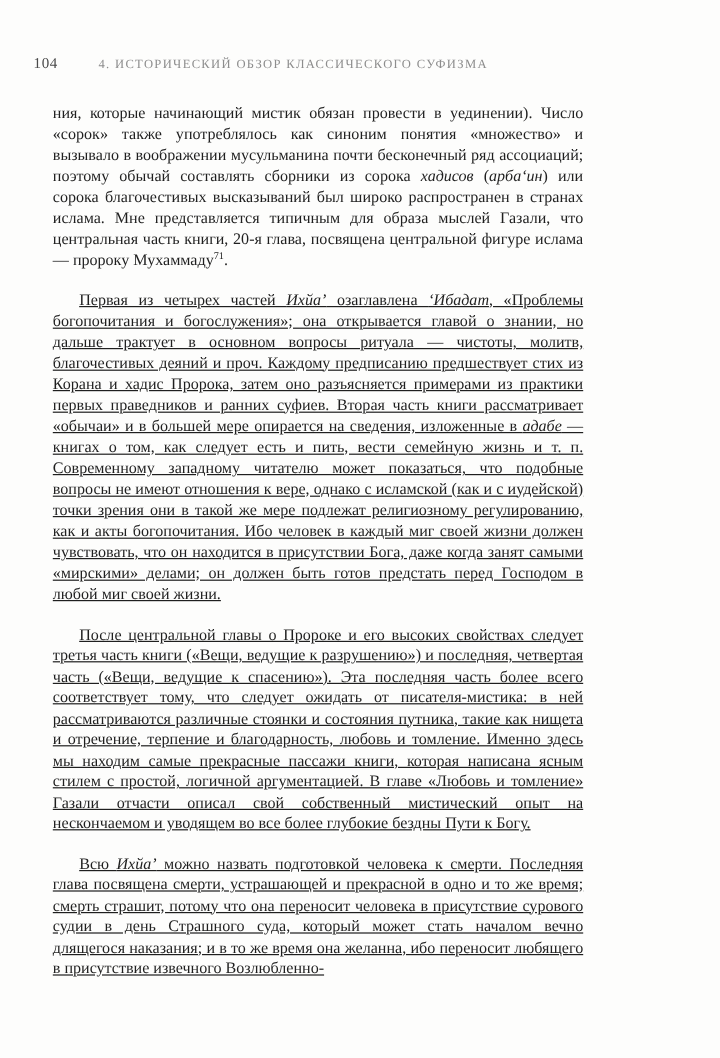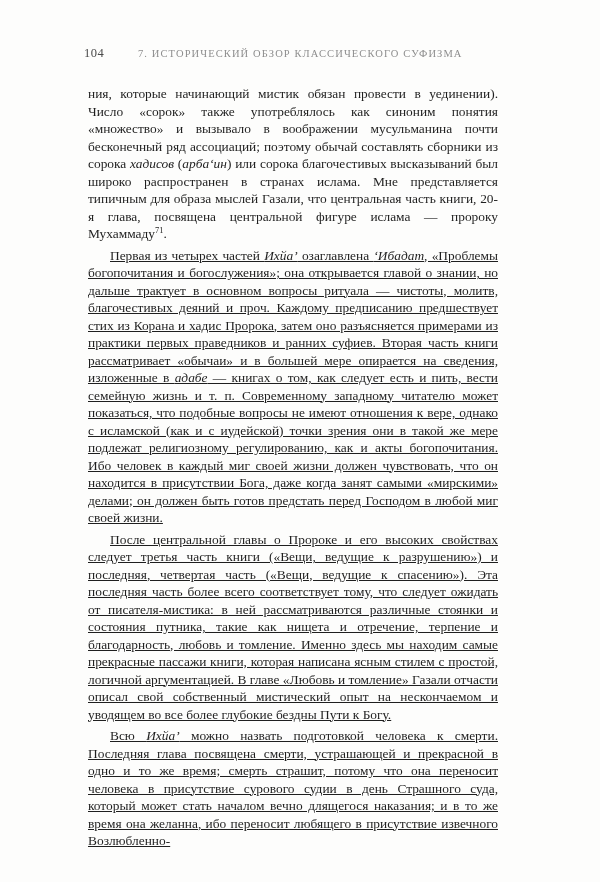--- a/index.html
+++ b/index.html
@@ -10,21 +10,21 @@
   }
   html,body{margin:0;padding:0;}
   body{
     width:600px;height:882px;
     background:var(--bg);
     font-family:"Liberation Serif","DejaVu Serif",serif;
   }
   .page{
     box-sizing:border-box;
     width:564px;height:882px;
-    padding:46px 62px 20px 84px;
+    padding:46px 62px 20px 28px;
     overflow:hidden;
     background:var(--bg);
   }
   .running-header{
     display:flex;
     align-items:baseline;
     margin-bottom:24px;
   }
   .page-number{
     font-size:12.5px;
@@ -41,21 +41,21 @@
   }
   .body-text{
     font-size:13.4px;
     line-height:17.5px;
     color:var(--text);
     text-align:justify;
     hyphens:auto;
     -webkit-hyphens:auto;
   }
   .body-text p{
-    margin:4px;
+    margin:16px;
     text-indent:0;
   }
   .body-text p.indent{
     text-indent:22px;
     text-decoration:underline;
   }
   .body-text i{
     font-style:italic;
   }
   .body-text sup{
@@ -63,21 +63,21 @@
     line-height:0;
     vertical-align:super;
   }
 </style>
 </head>
 <body>
 
 <div class="page">
   <header class="running-header">
     <span class="page-number">104</span>
-    <span class="running-head">7. ИСТОРИЧЕСКИЙ ОБЗОР КЛАССИЧЕСКОГО СУФИЗМА</span>
+    <span class="running-head">4. ИСТОРИЧЕСКИЙ ОБЗОР КЛАССИЧЕСКОГО СУФИЗМА</span>
   </header>
   <main class="body-text">
       <p class="no-indent"><span>ния, которые начинающий мистик обязан провести в уединении). Число «сорок» также употреблялось как синоним понятия «множество» и вызывало в воображении мусульманина почти бесконечный ряд ассоциаций; поэтому обычай составлять сборники из сорока </span><i>хадисов</i><span> (</span><i>арба‘ин</i><span>) или сорока благочестивых высказываний был широко распространен в странах ислама. Мне представляется типичным для образа мыслей Газали, что центральная часть книги, 20-я глава, посвящена центральной фигуре ислама — пророку Мухаммаду</span><sup>71</sup><span>.</span></p>
       <p class="indent"><span>Первая из четырех частей </span><i>Ихйа’</i><span> озаглавлена </span><i>‘Ибадат</i><span>, «Проблемы богопочитания и богослужения»; она открывается главой о знании, но дальше трактует в основном вопросы ритуала — чистоты, молитв, благочестивых деяний и проч. Каждому предписанию предшествует стих из Корана и хадис Пророка, затем оно разъясняется примерами из практики первых праведников и ранних суфиев. Вторая часть книги рассматривает «обычаи» и в большей мере опирается на сведения, изложенные в </span><i>адабе</i><span> — книгах о том, как следует есть и пить, вести семейную жизнь и т. п. Современному западному читателю может показаться, что подобные вопросы не имеют отношения к вере, однако с исламской (как и с иудейской) точки зрения они в такой же мере подлежат религиозному регулированию, как и акты богопочитания. Ибо человек в каждый миг своей жизни должен чувствовать, что он находится в присутствии Бога, даже когда занят самыми «мирскими» делами; он должен быть готов предстать перед Господом в любой миг своей жизни.</span></p>
       <p class="indent"><span>После центральной главы о Пророке и его высоких свойствах следует третья часть книги («Вещи, ведущие к разрушению») и последняя, четвертая часть («Вещи, ведущие к спасению»). Эта последняя часть более всего соответствует тому, что следует ожидать от писателя-мистика: в ней рассматриваются различные стоянки и состояния путника, такие как нищета и отречение, терпение и благодарность, любовь и томление. Именно здесь мы находим самые прекрасные пассажи книги, которая написана ясным стилем с простой, логичной аргументацией. В главе «Любовь и томление» Газали отчасти описал свой собственный мистический опыт на нескончаемом и уводящем во все более глубокие бездны Пути к Богу.</span></p>
       <p class="indent"><span>Всю </span><i>Ихйа’</i><span> можно назвать подготовкой человека к смерти. Последняя глава посвящена смерти, устрашающей и прекрасной в одно и то же время; смерть страшит, потому что она переносит человека в присутствие сурового судии в день Страшного суда, который может стать началом вечно длящегося наказания; и в то же время она желанна, ибо переносит любящего в присутствие извечного Возлюбленно-</span></p>
     </main>
 </div>
 
 </body></html>

